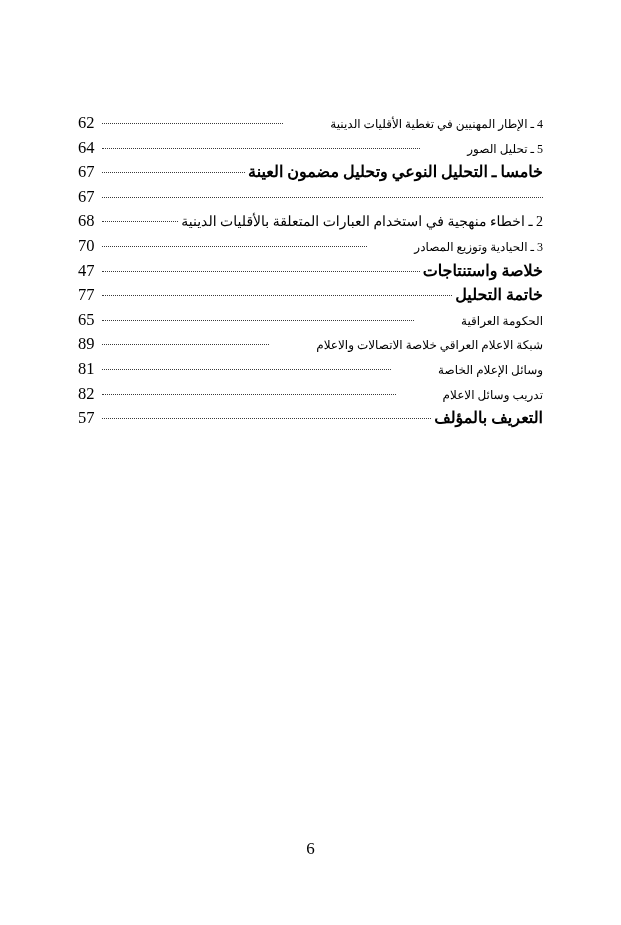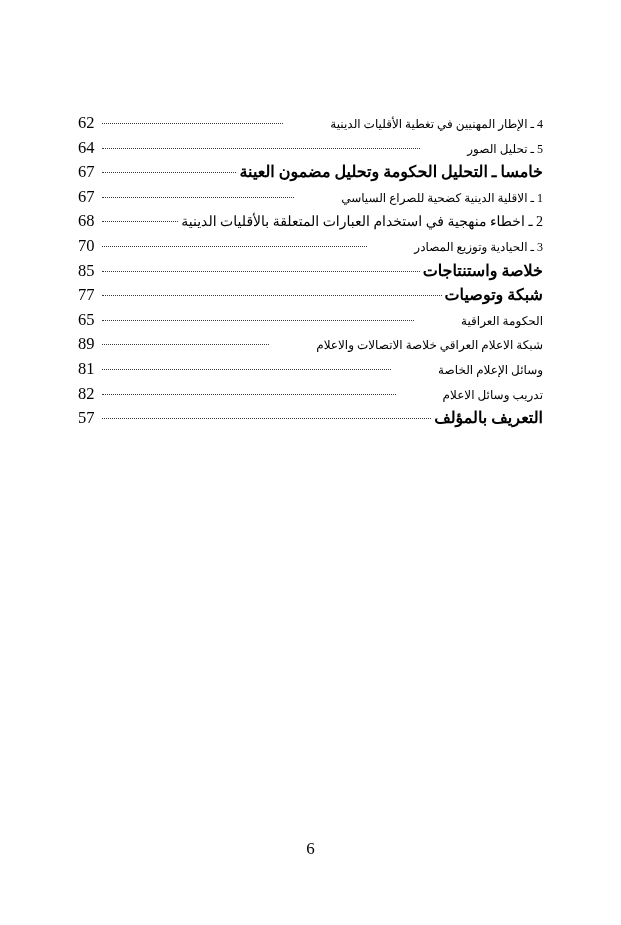--- a/index.html
+++ b/index.html
@@ -125,46 +125,45 @@
         <span class="entry-title">4 ـ الإطار المهنيين في تغطية الأقليات الدينية</span>
         <span class="entry-leader"></span>
         <span class="entry-page">62</span>
       </div>
       <div class="toc-entry indent-sub">
         <span class="entry-title">5 ـ تحليل الصور</span>
         <span class="entry-leader"></span>
         <span class="entry-page">64</span>
       </div>
       <div class="toc-entry is-bold">
-        <span class="entry-title">خامسا ـ التحليل الحكومة وتحليل مضمون العينة</span>
+        <span class="entry-title">خامسا ـ التحليل النوعي وتحليل مضمون العينة</span>
         <span class="entry-leader"></span>
         <span class="entry-page">67</span>
       </div>
       <div class="toc-entry indent-sub">
-        <span class="entry-title">1 ـ الاقلية الدينية كضحية للصراع السياسي</span>
         <span class="entry-leader"></span>
         <span class="entry-page">67</span>
       </div>
       <div class="toc-entry indent-sub2">
         <span class="entry-title">2 ـ اخطاء منهجية في استخدام العبارات المتعلقة بالأقليات الدينية</span>
         <span class="entry-leader"></span>
         <span class="entry-page">68</span>
       </div>
       <div class="toc-entry indent-sub">
         <span class="entry-title">3 ـ الحيادية وتوزيع المصادر</span>
         <span class="entry-leader"></span>
         <span class="entry-page">70</span>
       </div>
       <div class="toc-entry is-bold">
         <span class="entry-title">خلاصة واستنتاجات</span>
         <span class="entry-leader"></span>
-        <span class="entry-page">85</span>
+        <span class="entry-page">47</span>
       </div>
       <div class="toc-entry is-bold">
-        <span class="entry-title">شبكة وتوصيات</span>
+        <span class="entry-title">خاتمة التحليل</span>
         <span class="entry-leader"></span>
         <span class="entry-page">77</span>
       </div>
       <div class="toc-entry indent-sub">
         <span class="entry-title">الحكومة العراقية</span>
         <span class="entry-leader"></span>
         <span class="entry-page">65</span>
       </div>
       <div class="toc-entry indent-sub">
         <span class="entry-title">شبكة الاعلام العراقي خلاصة الاتصالات والاعلام</span>

